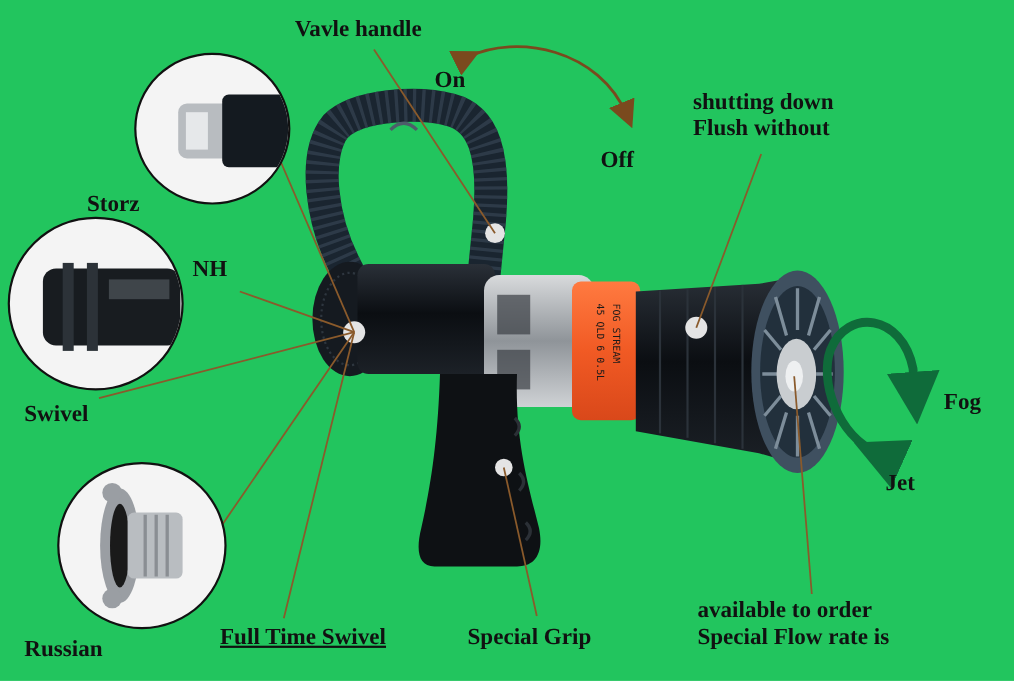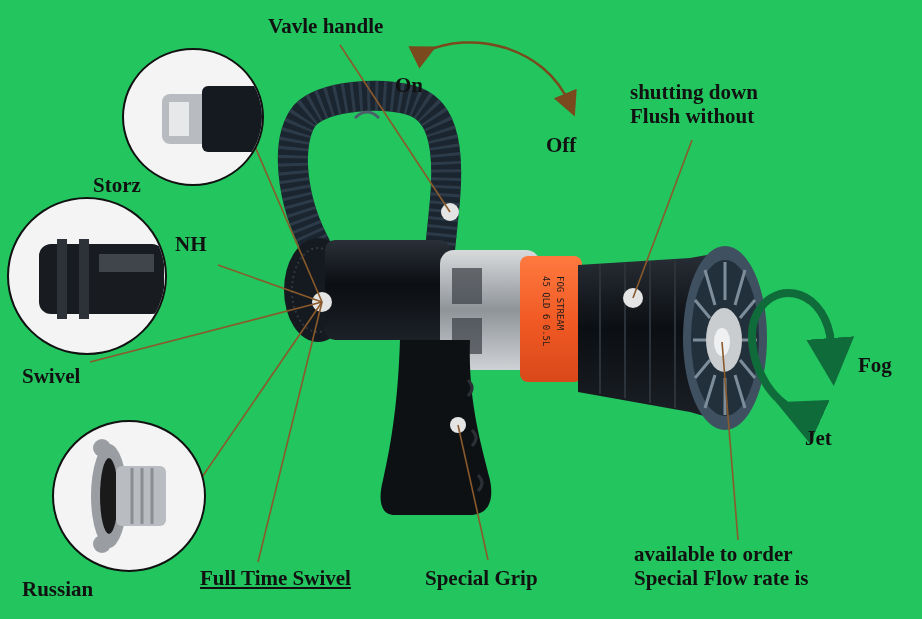--- a/index.html
+++ b/index.html
@@ -137,27 +137,27 @@
         <line x1="78" y1="46" x2="78" y2="102"></line>
           <line x1="88" y1="46" x2="88" y2="102"></line>
           <line x1="98" y1="46" x2="98" y2="102"></line>
       </g>
       <circle cx="48" cy="26" r="9" fill="#9a9ea3"></circle>
       <circle cx="48" cy="122" r="9" fill="#9a9ea3"></circle>
     </svg>
   </div>
 
   <div class="lbl" style="left:268px;top:14px;">Vavle handle</div>
-  <div class="lbl" style="left:395px;top:73px;">On</div>
+  <div class="lbl" style="left:395px;top:60px;">On</div>
   <div class="lbl" style="left:546px;top:133px;">Off</div>
   <div class="lbl multi" style="left:630px;top:80px;">
     <span>shutting down</span>
     <span>Flush without</span>
   </div>
-  <div class="lbl" style="left:93px;top:173px;text-align:center;">Storz</div>
+  <div class="lbl" style="left:79px;top:173px;text-align:center;">Storz</div>
   <div class="lbl" style="left:175px;top:232px;">NH</div>
   <div class="lbl" style="left:22px;top:364px;">Swivel</div>
   <div class="lbl" style="left:22px;top:577px;text-align:right;">Russian</div>
   <div class="lbl" style="left:200px;top:566px;text-decoration:underline;">Full Time Swivel</div>
   <div class="lbl" style="left:425px;top:566px;">Special Grip</div>
   <div class="lbl" style="left:858px;top:353px;">Fog</div>
   <div class="lbl" style="left:805px;top:426px;">Jet</div>
   <div class="lbl multi" style="left:634px;top:542px;">
     <span>available to order</span>
     <span>Special Flow rate is</span>

